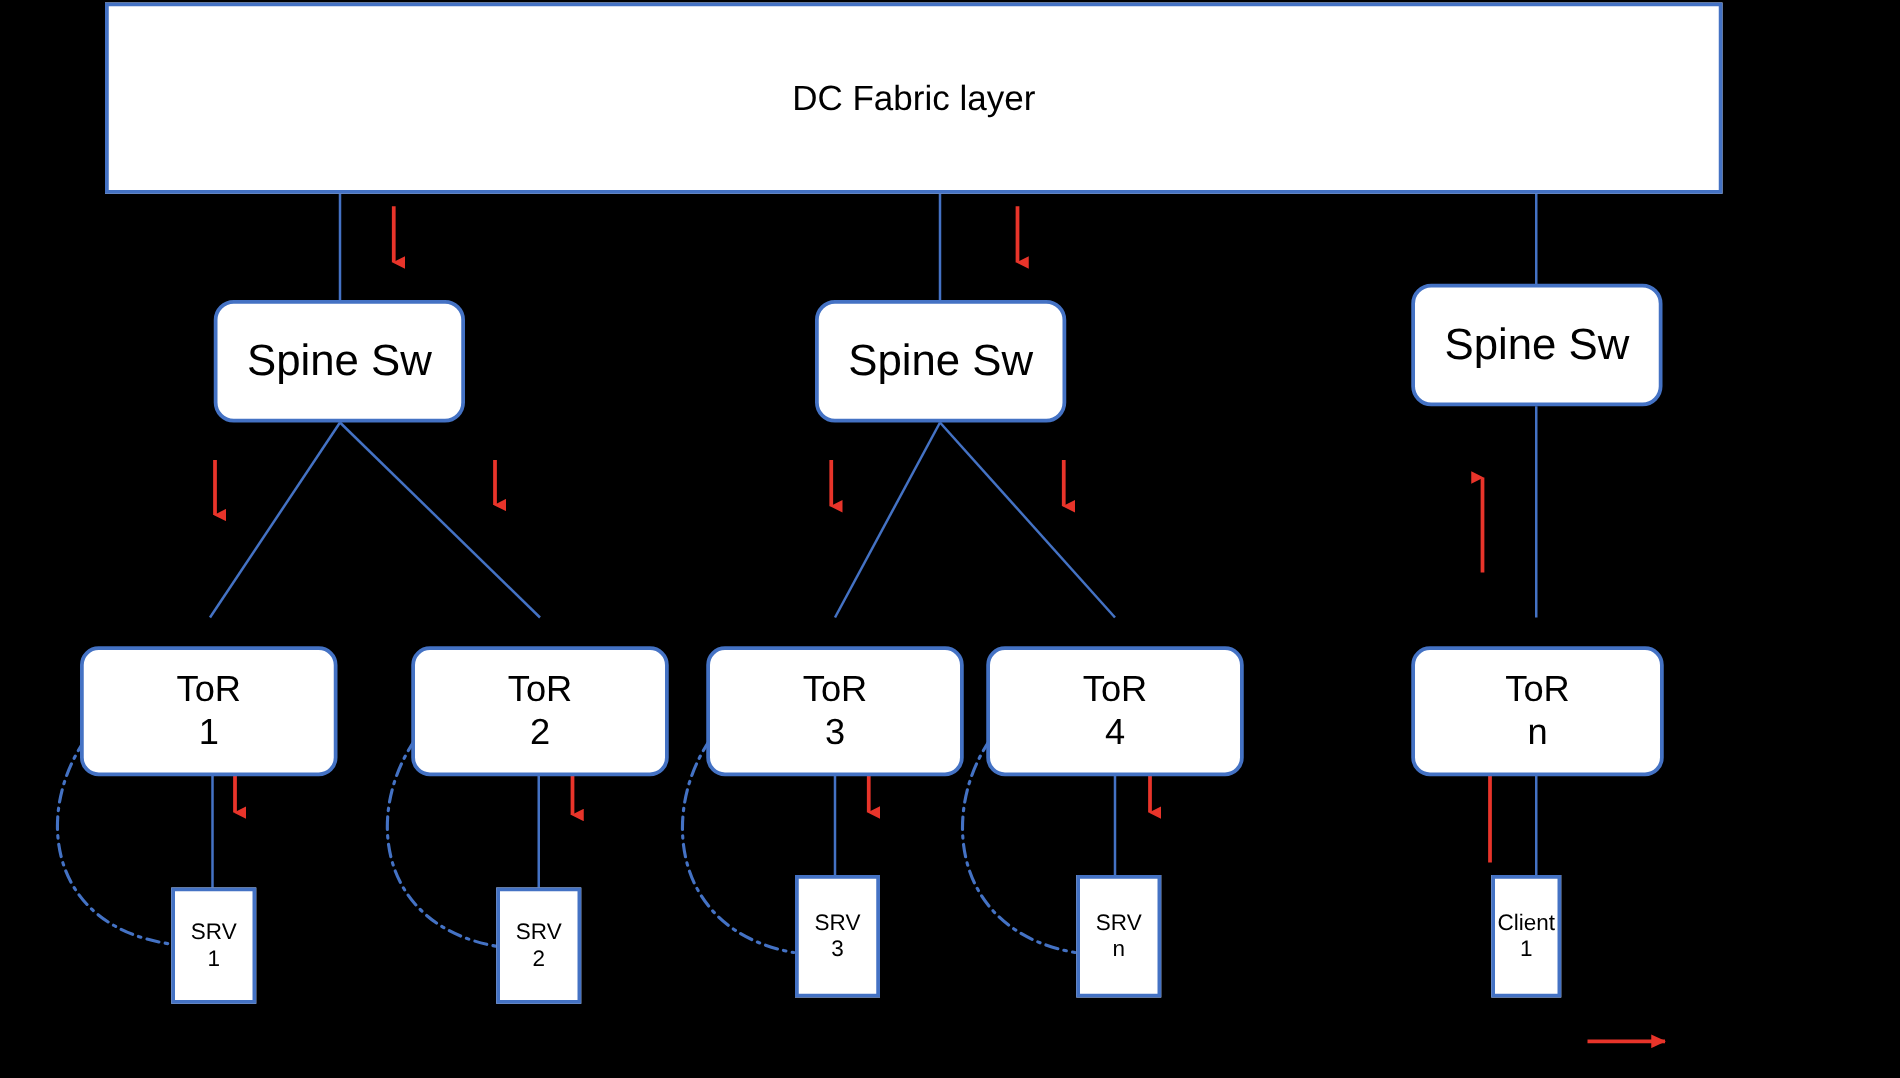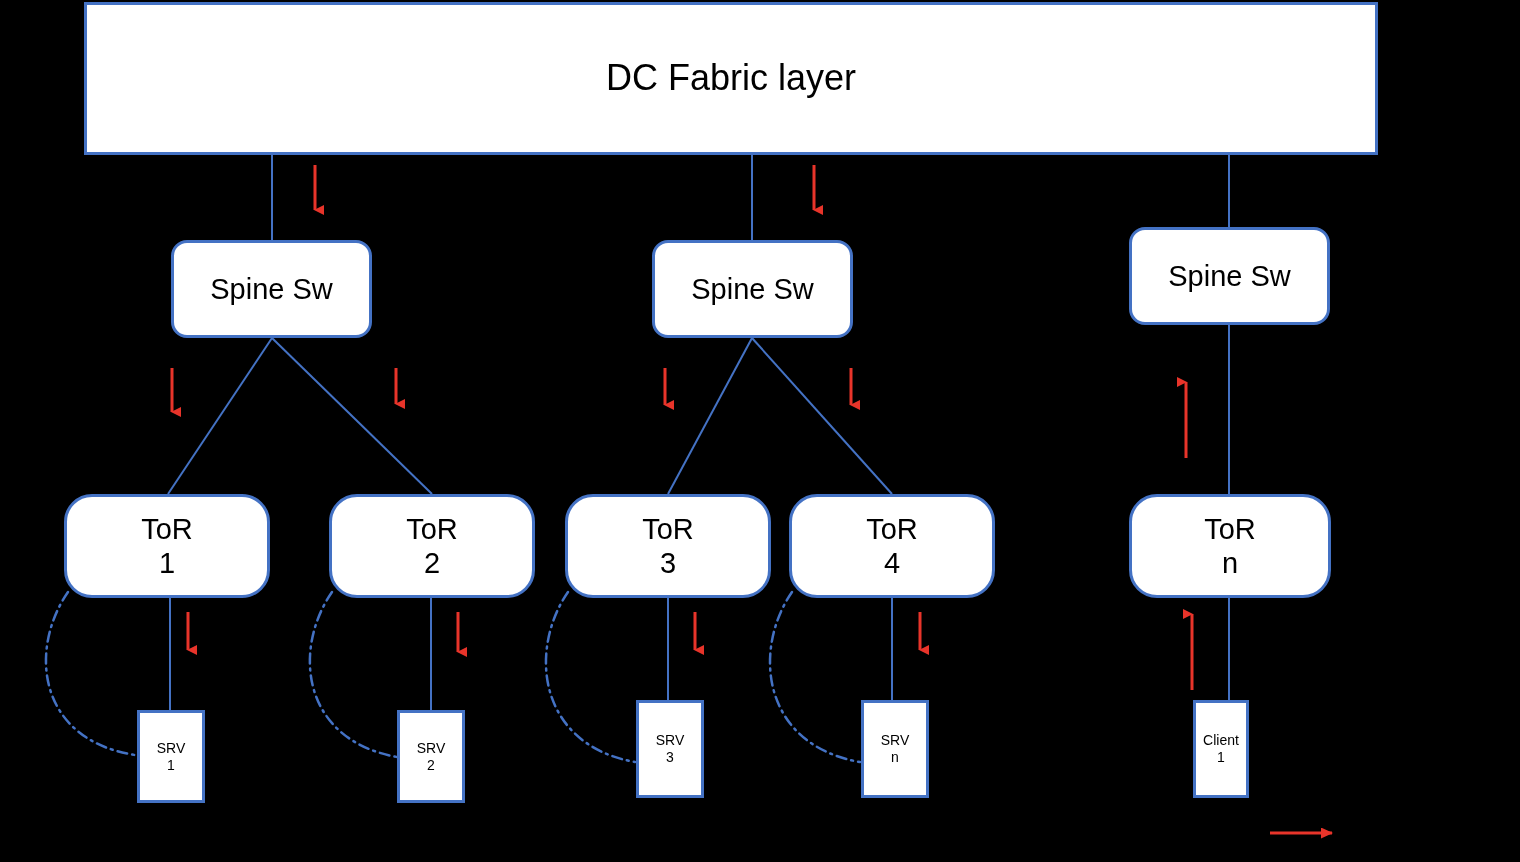--- a/index.html
+++ b/index.html
@@ -34,34 +34,35 @@
     flex-direction: column;
     align-items: center;
     justify-content: center;
     color: #000000;
     text-align: center;
     line-height: 1.18;
   }
   .fabric {
     border-width: 3px;
     border-radius: 0;
-    font-size: 36px;
+    font-size: 28px;
   }
   .spine {
     border-radius: 16px;
-    font-size: 29px;
+    font-size: 35px;
   }
   .tor {
-    border-radius: 28px;
+    border-radius: 15px;
     font-size: 29px;
+    margin-top: 23px;
   }
   .srv {
     border-radius: 0;
     border-width: 3px;
-    font-size: 14px;
+    font-size: 18px;
   }
   .node .l1, .node .l2 { display: block; }
 </style>
 </head>
 <body>
 
 <div id="canvas">
 
   <svg id="wires" viewBox="0 0 1520 862" xmlns="http://www.w3.org/2000/svg">
     <defs>

